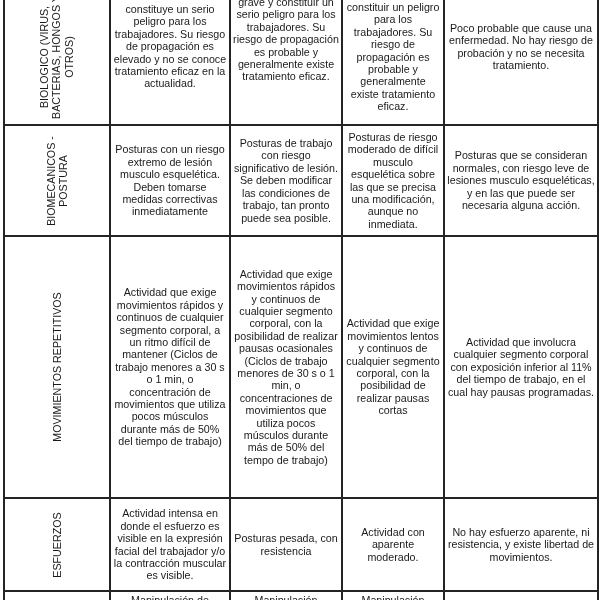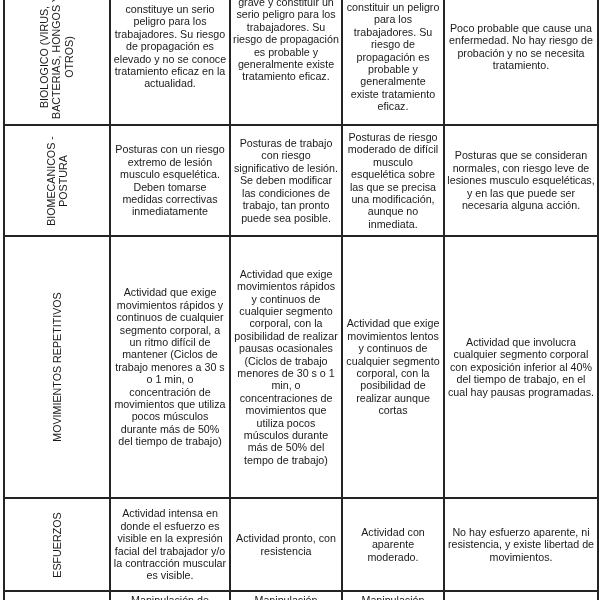--- a/index.html
+++ b/index.html
@@ -73,30 +73,30 @@
       <td>Posturas de riesgo moderado de difícil musculo esquelética sobre las que se precisa una modificación, aunque no inmediata.</td>
       <td>Posturas que se consideran normales, con riesgo leve de lesiones musculo esqueléticas, y en las que puede ser necesaria alguna acción.</td>
     </tr>
 
     <tr class="r2">
       <td class="vh">
         <div class="rot">MOVIMIENTOS REPETITIVOS</div>
       </td>
       <td>Actividad que exige movimientos rápidos y continuos de cualquier segmento corporal, a un ritmo difícil de mantener (Ciclos de trabajo menores a 30 s o 1 min, o concentración de movimientos que utiliza pocos músculos durante más de 50% del tiempo de trabajo)</td>
       <td>Actividad que exige movimientos rápidos y continuos de cualquier segmento corporal, con la posibilidad de realizar pausas ocasionales (Ciclos de trabajo menores de 30 s o 1 min, o concentraciones de movimientos que utiliza pocos músculos durante más de 50% del tempo de trabajo)</td>
-      <td>Actividad que exige movimientos lentos y continuos de cualquier segmento corporal, con la posibilidad de realizar aunque cortas</td>
-      <td>Actividad que involucra cualquier segmento corporal con exposición inferior al 40% del tiempo de trabajo, en el cual hay pausas programadas.</td>
+      <td>Actividad que exige movimientos lentos y continuos de cualquier segmento corporal, con la posibilidad de realizar pausas cortas</td>
+      <td>Actividad que involucra cualquier segmento corporal con exposición inferior al 11% del tiempo de trabajo, en el cual hay pausas programadas.</td>
     </tr>
 
     <tr class="r3">
       <td class="vh">
         <div class="rot">ESFUERZOS</div>
       </td>
       <td>Actividad intensa en donde el esfuerzo es visible en la expresión facial del trabajador y/o la contracción muscular es visible.</td>
-      <td>Actividad pronto, con resistencia</td>
+      <td>Posturas pesada, con resistencia</td>
       <td>Actividad con aparente moderado.</td>
       <td>No hay esfuerzo aparente, ni resistencia, y existe libertad de movimientos.</td>
     </tr>
 
     <tr class="r4">
       <td class="vh">
         <div class="rot"></div>
       </td>
       <td>Manipulación de</td>
       <td>Manipulación</td>

